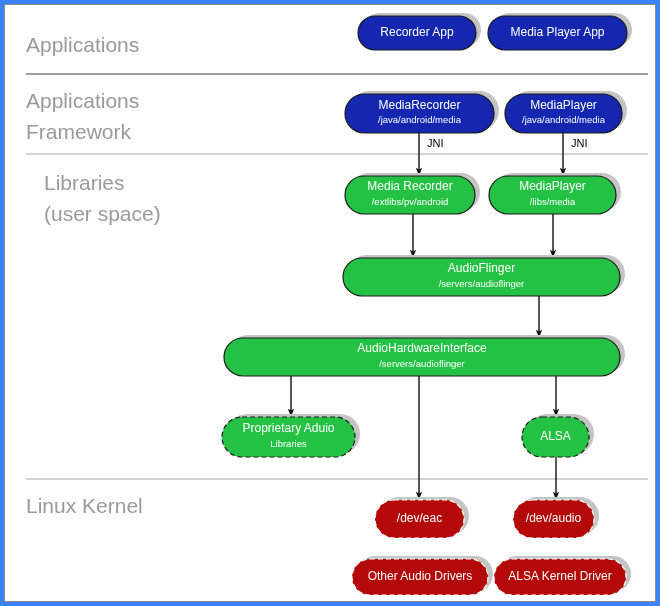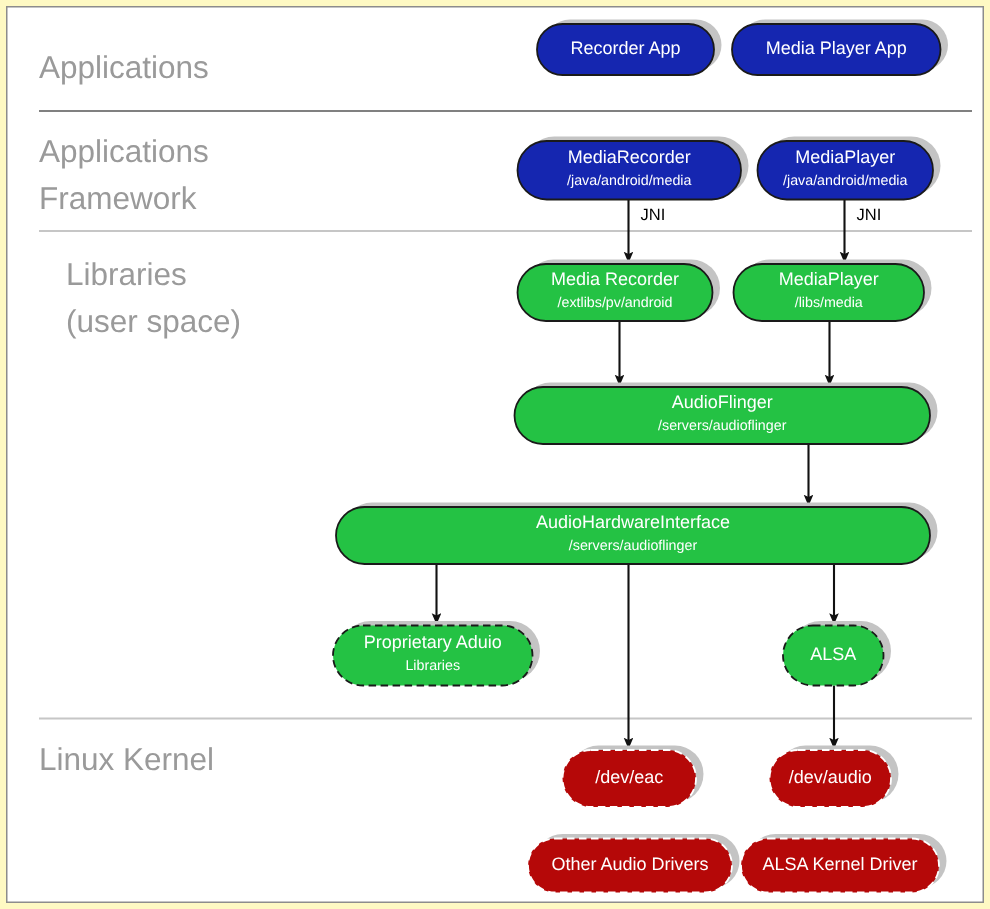--- a/index.html
+++ b/index.html
@@ -7,21 +7,21 @@
     padding: 0;
     background: #ffffff;
   }
   body {
     font-family: "Liberation Sans", sans-serif;
   }
   #stage {
     position: relative;
     width: 660px;
     height: 606px;
-    background: #fef9c3;
+    background: #3b82f6;
     overflow: hidden;
   }
   #frame {
     position: absolute;
     left: 4px;
     top: 4px;
     width: 652px;
     height: 598px;
     border: 1px solid #8c8c8c;
     box-sizing: border-box;

